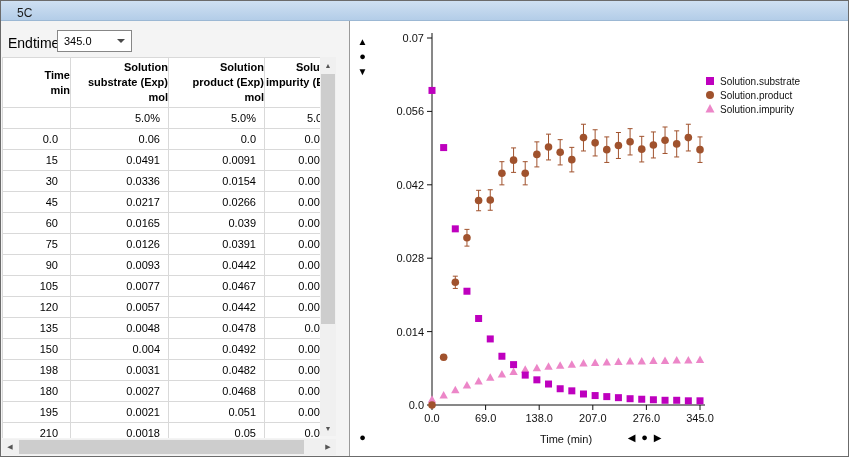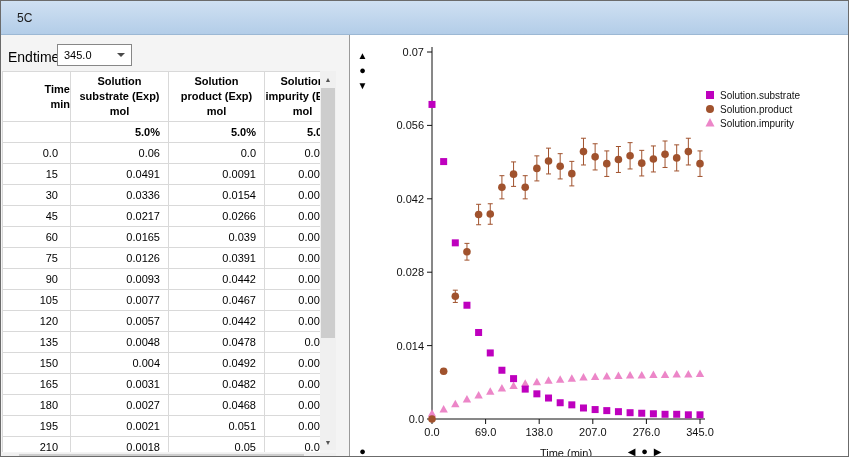--- a/index.html
+++ b/index.html
@@ -1,31 +1,31 @@
 <!DOCTYPE html>
 <html><head>
 <meta charset="utf-8">
 <style>
   *{box-sizing:border-box;margin:0;padding:0}
   body{margin:0;background:#bfbfbf;font-family:"Liberation Sans",sans-serif}
   .window{width:849px;height:457px;border:1px solid #6b6b6b;background:#fff;position:relative;overflow:hidden}
-  .titlebar{height:34px;background:linear-gradient(#cfe0f2,#b3cde8);border-bottom:1px solid #9cb8d4;display:flex;align-items:center}
+  .titlebar{height:20px;background:linear-gradient(#cfe0f2,#b3cde8);border-bottom:1px solid #9cb8d4;display:flex;align-items:flex-end}
   .title-text{font-size:12px;color:#1a1a1a;padding-left:16px}
   .content{display:flex;height:435px}
   .left-panel{width:348px;flex:none;position:relative;background:#f4f4f4}
   .endtime-label{position:absolute;left:7px;top:14px;font-size:14px;color:#000}
   .combobox{position:absolute;left:56px;top:9px;width:75px;height:22px;background:#fff;border:1px solid #878787;display:flex;align-items:center;justify-content:space-between;padding:0 6px;font-size:11px;cursor:default}
   .combo-chevron{width:0;height:0;border-left:4px solid transparent;border-right:4px solid transparent;border-top:4px solid #4a4a4a}
   .table-viewport{position:absolute;left:1px;top:36px;width:318px;height:381px;overflow:hidden;background:#fff}
   .dtable{border-collapse:collapse;table-layout:fixed;width:338px;font-size:11px;color:#000;background:#fff}
   .dtable th,.dtable td{border:1px solid #d9d9d9;text-align:right;white-space:nowrap;padding:0 8px 0 2px}
   .dtable thead .hdr th{height:50px;vertical-align:middle;padding:0;font-weight:bold}
-  .hdr-line{line-height:15px;text-align:center;font-weight:bold;overflow:visible}
+  .hdr-line{line-height:15px;text-align:right;font-weight:bold;overflow:visible}
   th.time-th .hdr-line{text-align:right;padding-left:5px}
-  .pct-row th{height:21px;font-weight:bold}
+  .pct-row th{height:21px;font-weight:normal}
   .dtable td{height:21px}
   .dtable td.time-col{padding-right:12px}
   .vscroll{position:absolute;left:319px;top:36px;width:16px;height:379px;background:#f0f0f0}
   .hscroll{position:absolute;left:1px;top:418px;width:334px;height:16px;background:#f0f0f0}
   .sb-btn{position:absolute;width:16px;height:16px;font-size:7px;color:#555;display:flex;align-items:center;justify-content:center;background:#f0f0f0;cursor:default}
   .sb-top{top:0;left:0}
   .sb-bottom{bottom:0;left:0}
   .sb-left{left:0;top:0}
   .sb-right{right:0;top:0}
   .vthumb{position:absolute;left:1px;top:17px;width:14px;height:250px;background:#cdcdcd}
@@ -150,21 +150,21 @@
                 <td>0.0478</td>
                 <td>0.007</td>
               </tr>
               <tr>
                 <td class="time-col">150</td>
                 <td>0.004</td>
                 <td>0.0492</td>
                 <td>0.0073</td>
               </tr>
               <tr>
-                <td class="time-col">165</td>
+                <td class="time-col">198</td>
                 <td>0.0031</td>
                 <td>0.0482</td>
                 <td>0.0075</td>
               </tr>
               <tr>
                 <td class="time-col">180</td>
                 <td>0.0027</td>
                 <td>0.0468</td>
                 <td>0.0077</td>
               </tr>

